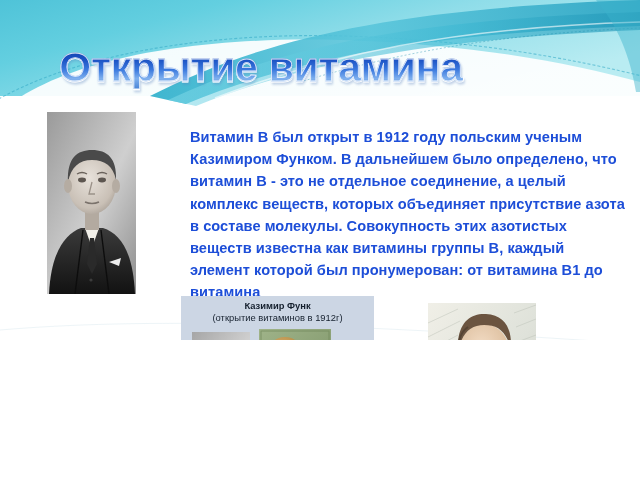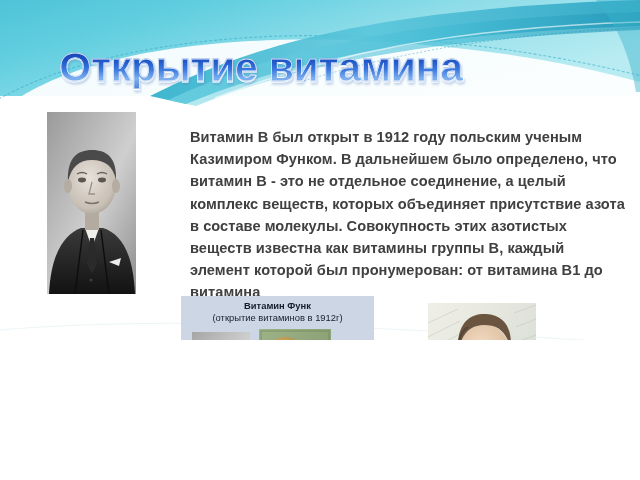--- a/index.html
+++ b/index.html
@@ -59,21 +59,21 @@
 
   
   #body-text {
     position:absolute;
     left:190px; top:126px;
     width:438px;
     z-index:4;
     font-size:14.6px;
     font-weight:bold;
     line-height:22.2px;
-    color:#404040;
+    color:#1d4ed8;
     letter-spacing:0.05px;
   }
 
   
   #inset-panel {
     position:absolute;
     left:181px; top:296px;
     width:193px; height:147px;
     background:#ccd6e4;
     z-index:7;
@@ -226,21 +226,21 @@
 
       <circle cx="44" cy="168" r="1.6" fill="#3c3c3c"></circle>
     </svg>
   </div>
 
   <p id="body-text">Витамин В был открыт в 1912 году польским ученым Казимиром Функом. В дальнейшем было определено, что витамин В - это не отдельное соединение, а целый комплекс веществ, которых объединяет присутствие азота в составе молекулы. Совокупность этих азотистых веществ известна как витамины группы В, каждый элемент которой был пронумерован: от витамина В1 до витамина</p>
 
   <div id="inset-panel">
 
     <div id="inset-caption">
-      <div>Витамин Функ</div>
+      <div>Казимир Функ</div>
       <div class="cap-sub">(открытие витаминов в 1912г)</div>
     </div>
 
     <div id="inset-photo-funk" class="inset-photo">
       <svg viewBox="0 0 58 84" xmlns="http://www.w3.org/2000/svg">
         <defs>
           <linearGradient id="ibw" x1="0" y1="0" x2="1" y2="1">
             <stop offset="0%" stop-color="#a6a6a6"></stop>
             <stop offset="60%" stop-color="#d4d4d4"></stop>
             <stop offset="100%" stop-color="#8f8f8f"></stop>

